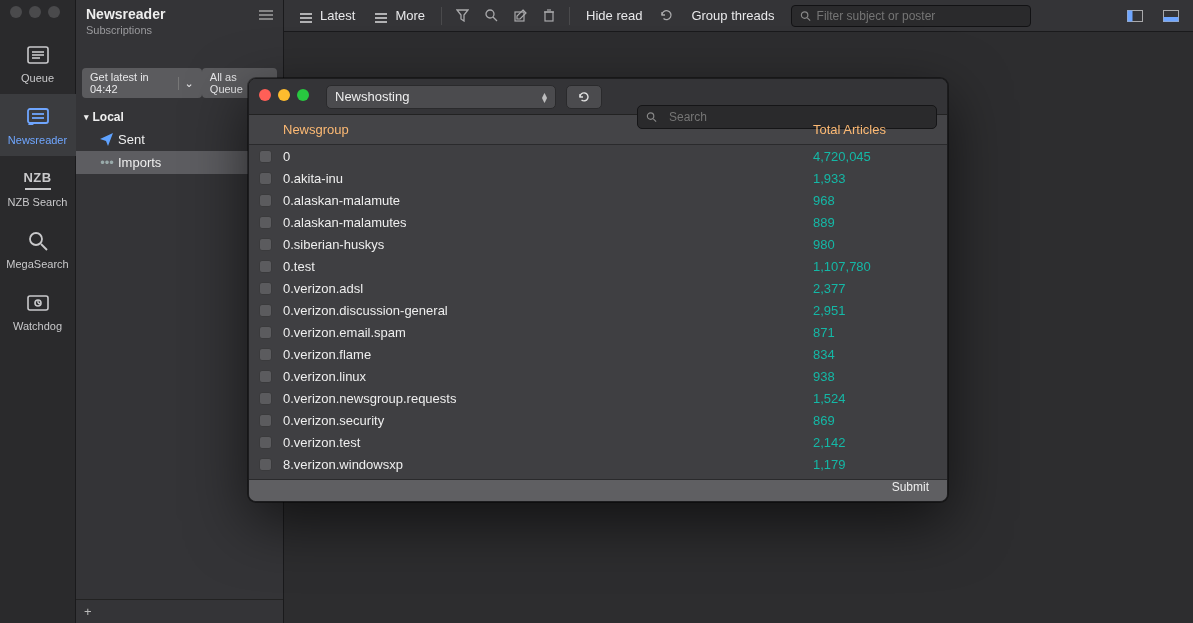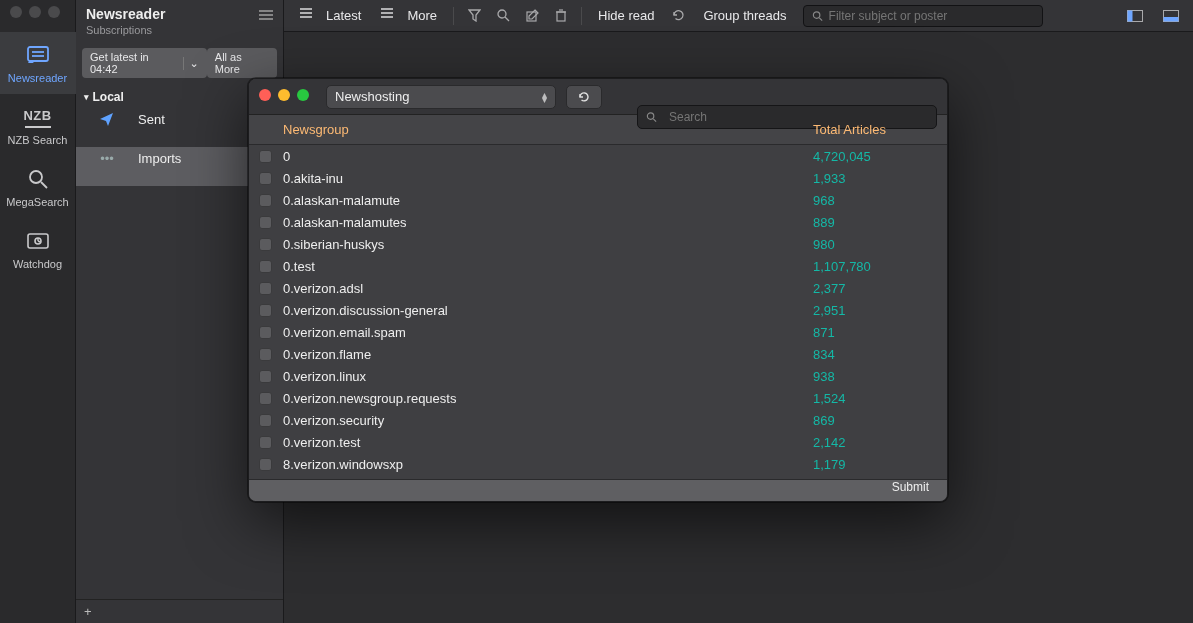--- a/index.html
+++ b/index.html
@@ -13,34 +13,34 @@
 .rail-item.active { background: #3b3c3f; color: #6fa6ff; }
 .rail-item .ico { width: 26px; height: 22px; margin-bottom: 6px; display: flex; align-items: center; justify-content: center; }
 .rail-item .lbl { font-size: 11px; }
 
 
 .sidebar { position: absolute; left: 76px; top: 0; width: 208px; height: 623px; background: #343437; border-right: 1px solid #1a1a1c; display: flex; flex-direction: column; }
 .sb-header { padding: 6px 10px 8px 10px; display: flex; flex-direction: column; }
 .sb-header .ttl { font-weight: 600; color: #eee; font-size: 14px; }
 .sb-header .sub { font-size: 11px; color: #9a9a9d; margin-top: 2px; }
 .sb-header .menu { position: absolute; right: 8px; top: 6px; width: 18px; height: 18px; color: #aaa; display:flex; align-items:center; justify-content:center; }
-.sb-controls { display: flex; padding: 4px 6px 8px; }
+.sb-controls { display: flex; padding: 4px 6px 8px; margin-top: 20px; }
 .pill { background: #5b5b5e; color: #e8e8ea; font-size: 11px; padding: 3px 8px; border-radius: 4px; display: inline-flex; align-items: center; gap: 5px; cursor: pointer; }
 .sb-section { padding: 4px 8px; font-size: 12px; color: #eee; font-weight: 600; display:flex; align-items:center; gap:4px; }
 .sb-list { flex: 1; }
-.sb-row { display: flex; align-items: center; gap: 24px; padding: 4px 12px 20px 24px; font-size: 13px; color: #eee; cursor: pointer; }
+.sb-row { display: flex; align-items: center; gap: 4px; padding: 4px 12px 4px 24px; font-size: 13px; color: #eee; cursor: pointer; }
 .sb-row .ic { width: 14px; text-align: center; color: #5fa2ff; }
 .sb-row.selected { background: #5d5d61; }
 .sb-row.selected .ic { color: #bbb; }
 .sb-footer { border-top: 1px solid #222; padding: 4px 8px; color:#bbb; }
 
 
 .main { position: absolute; left: 284px; top: 0; right: 0; height: 623px; background: #2d2d2f; }
 .toolbar { height: 32px; background: #343437; border-bottom: 1px solid #1a1a1c; display: flex; align-items: center; padding: 0 8px; gap: 4px; }
-.tb-btn { display: flex; align-items: flex-start; gap: 14px; color: #e8e8ea; padding: 4px 8px; font-size: 13px; cursor: pointer; border-radius: 4px; }
+.tb-btn { display: flex; align-items: flex-end; gap: 8px; color: #e8e8ea; padding: 4px 8px; font-size: 13px; cursor: pointer; border-radius: 4px; }
 .tb-sep { width: 1px; height: 18px; background: #4a4a4c; margin: 0 4px; }
 .tb-icon { color: #a9a9ab; padding: 4px 6px; cursor: pointer; }
 .tb-filter { margin-left: 4px; flex: 0 0 240px; background: #2a2a2c; border: 1px solid #121214; border-radius: 4px; height: 22px; display: flex; align-items: center; padding: 0 8px; color: #888; gap:6px; }
 .tb-filter input { background: transparent; border: none; outline: none; color: #d946ef; font-size: 12px; width: 100%; }
 .tb-right { margin-left: auto; display: flex; gap: 8px; }
 
 .content { position: absolute; top: 32px; left: 0; right: 0; bottom: 0; display:flex; align-items:center; justify-content:center; flex-direction:column; color:#8b8b8e; gap:12px; }
 
 
 .modal { position: absolute; left: 248px; top: 78px; width: 700px; background: #3f3f42; border-radius: 8px; border: 1px solid #1c1c1e; box-shadow: 0 20px 60px rgba(0,0,0,.6), 0 0 0 1px rgba(0,0,0,.4); overflow: hidden; }
@@ -66,20 +66,31 @@
 </head>
 <body>
 
 <div class="rail">
   <div class="traffic-dots">
     <span></span>
       <span></span>
       <span></span>
   </div>
 
+  <div class="rail-item">
+    <div class="ico">
+      <svg width="24" height="20" viewBox="0 0 24 20">
+          <rect x="2" y="2" width="20" height="16" rx="2" fill="none" stroke="currentColor" stroke-width="1.6"></rect>
+          <line x1="6" y1="7" x2="18" y2="7" stroke="currentColor" stroke-width="1.6"></line>
+          <line x1="6" y1="10" x2="18" y2="10" stroke="currentColor" stroke-width="1.6"></line>
+          <line x1="6" y1="13" x2="14" y2="13" stroke="currentColor" stroke-width="1.6"></line>
+        </svg>
+    </div>
+    <div class="lbl">Queue</div>
+  </div>
 
   <div class="rail-item active">
     <div class="ico">
       <svg width="24" height="20" viewBox="0 0 24 20">
           <rect x="2" y="2" width="20" height="14" rx="2" fill="none" stroke="currentColor" stroke-width="1.8"></rect>
           <line x1="6" y1="7" x2="18" y2="7" stroke="currentColor" stroke-width="1.8"></line>
           <line x1="6" y1="11" x2="18" y2="11" stroke="currentColor" stroke-width="1.8"></line>
           <path d="M4 17 L2 20 L8 20 Z" fill="currentColor" transform="translate(0,-2)"></path>
         </svg>
     </div>
@@ -125,21 +136,21 @@
           <line x1="0" y1="10" x2="14" y2="10"></line>
         </svg>
     </div>
   </div>
   <div class="sb-controls">
     <div class="pill">
       <span>Get latest in 04:42</span>
       <span style="border-left:1px solid #777; padding-left:6px">⌄</span>
     </div>
     <div class="pill">
-      <span>All as More</span>
+      <span>All as Queue</span>
     </div>
   </div>
   <div class="sb-section">
     <span style="font-size:9px">▾</span>
     <span>Local</span>
   </div>
   <div class="sb-list">
     <div class="sb-row">
       <span class="ic">
         <svg width="13" height="13" viewBox="0 0 13 13">

